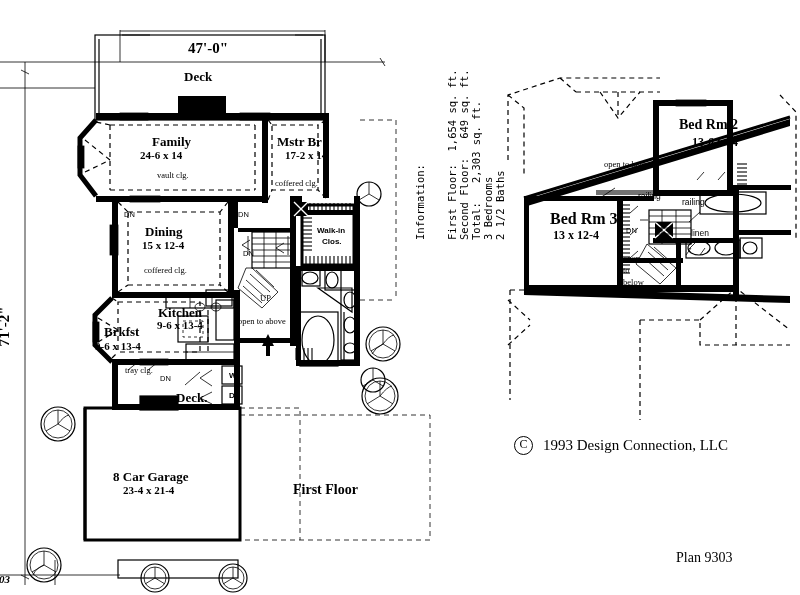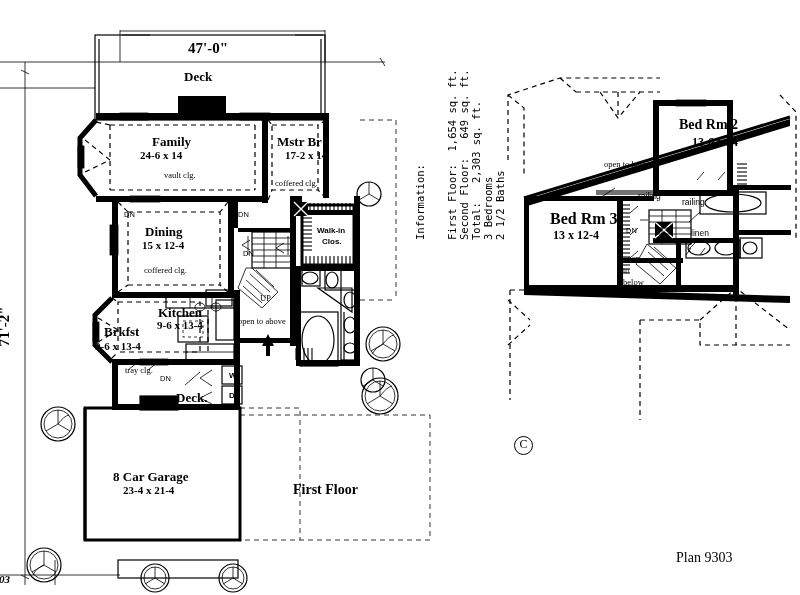--- a/index.html
+++ b/index.html
@@ -417,21 +417,21 @@
 
   </svg>
 
   <div class="lbl dim" style="left:188px;top:40px;">47'-0"</div>
   <div class="lbl dim" style="left:-16px;top:318px;transform:rotate(-90deg);">71'-2"</div>
 
   <div class="lbl rm" style="left:184px;top:69px;">Deck</div>
 
   <div class="lbl rm" style="left:152px;top:134px;">Family</div>
   <div class="lbl rmsz" style="left:140px;top:149px;">24-6 x 14</div>
-  <div class="lbl tiny2" style="left:164px;top:170px;">vault clg.</div>
+  <div class="lbl tiny2" style="left:157px;top:170px;">vault clg.</div>
 
   <div class="lbl rm" style="left:277px;top:134px;">Mstr Br</div>
   <div class="lbl rmsz" style="left:277px;top:149px;margin-left:8px;">17-2 x 14</div>
   <div class="lbl tiny2" style="left:275px;top:178px;">coffered clg.</div>
 
   <div class="lbl rm" style="left:145px;top:224px;">Dining</div>
   <div class="lbl rmsz" style="left:142px;top:239px;">15 x 12-4</div>
   <div class="lbl tiny2" style="left:144px;top:265px;">coffered clg.</div>
 
   <div class="lbl rm" style="left:158px;top:305px;">Kitchen</div>
@@ -482,19 +482,20 @@
   <div class="lbl tiny" style="left:682px;top:197px;font-size:8.5px;">railing</div>
   <div class="lbl tiny" style="left:626px;top:226px;">DN</div>
   <div class="lbl tiny" style="left:691px;top:228px;font-size:8.5px;">linen</div>
   <div class="lbl tiny2" style="left:623px;top:253px;">open</div>
   <div class="lbl tiny2" style="left:623px;top:265px;">to</div>
   <div class="lbl tiny2" style="left:623px;top:277px;">below</div>
 
   <div style="position:absolute;left:514px;top:436px;display:flex;align-items:center;gap:10px;">
     <span style="display:inline-block;width:17px;height:17px;border:1.6px solid #000;border-radius:50%;
                  text-align:center;line-height:14px;font-size:12px;font-family:'Liberation Serif',serif;">C</span>
+    <span class="cpy">1993 Design Connection, LLC</span>
   </div>
 
   <div class="lbl plan" style="left:676px;top:550px;">Plan 9303</div>
 
   <div class="lbl" style="left:-4px;top:573px;font-size:11px;font-weight:bold;font-style:italic;">'03</div>
 
 </div>
 
 </body></html>

